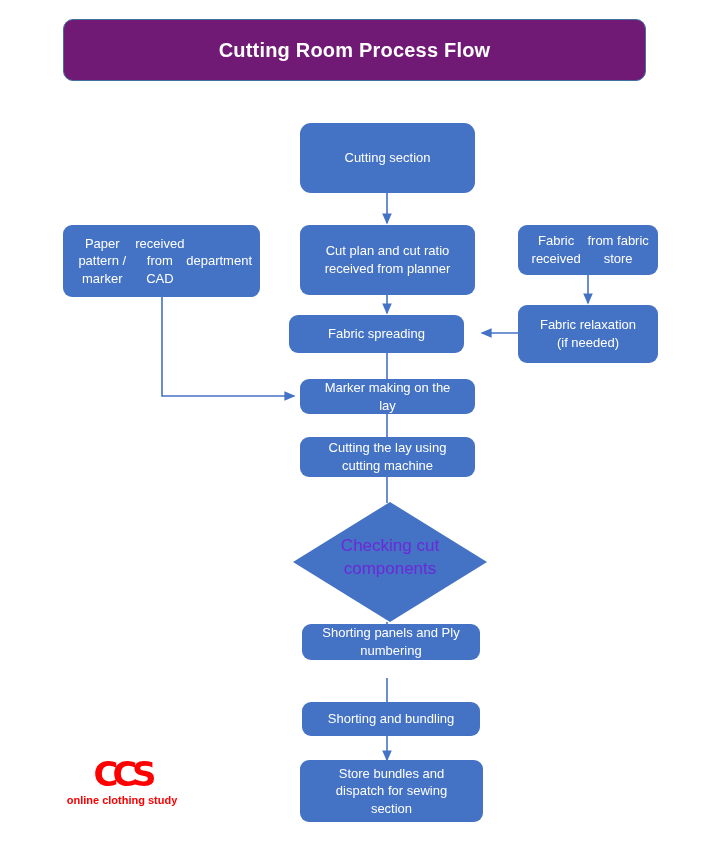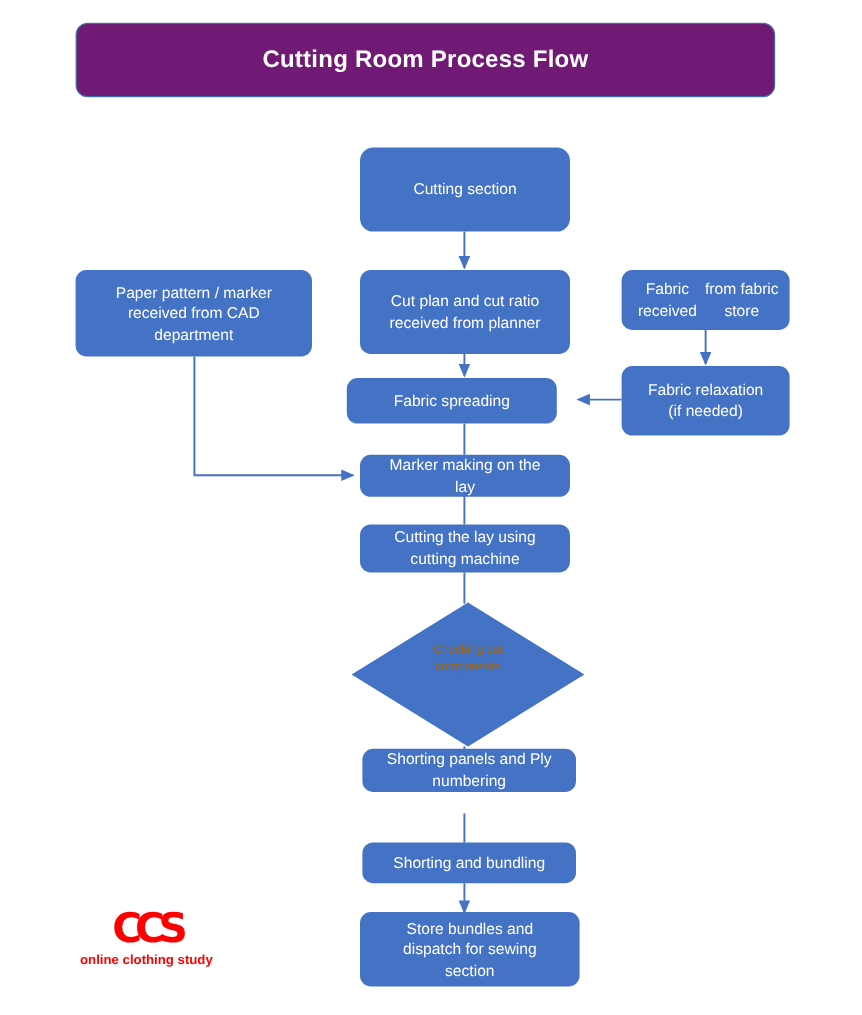--- a/index.html
+++ b/index.html
@@ -55,22 +55,22 @@
     padding: 2px 8px;
   }
   .diamond-wrap {
     position: absolute;
   }
   .diamond-label {
     position: absolute;
     left: 0;
     width: 100%;
     text-align: center;
-    color: #a16207;
-    font-size: 10px;
+    color: #6d28d9;
+    font-size: 17px;
     line-height: 1.35;
     pointer-events: none;
   }
   .logo {
     position: absolute;
     left: 57px;
     top: 757px;
     width: 130px;
     height: 52px;
   }
@@ -133,21 +133,21 @@
 
 <div class="node" style="left:300px; top:123px; width:175px; height:70px;border-radius:11px;">
   <span>Cutting section</span>
 </div>
 
 <div class="node" style="left:300px; top:225px; width:175px; height:70px; flex-direction:column;">
   <span>Cut plan and cut ratio</span>
   <span>received from planner</span>
 </div>
 
-<div class="node" style="left:63px; top:225px; width:197px; height:72px; flex-direction:column;">
+<div class="node" style="left:63px; top:225px; width:197px; height:72px; flex-direction:row;">
   <span>Paper pattern / marker</span>
   <span>received from CAD</span>
   <span>department</span>
 </div>
 
 <div class="node" style="left:518px; top:225px; width:140px; height:50px; flex-direction:row;">
   <span>Fabric received</span>
   <span>from fabric store</span>
 </div>
 

